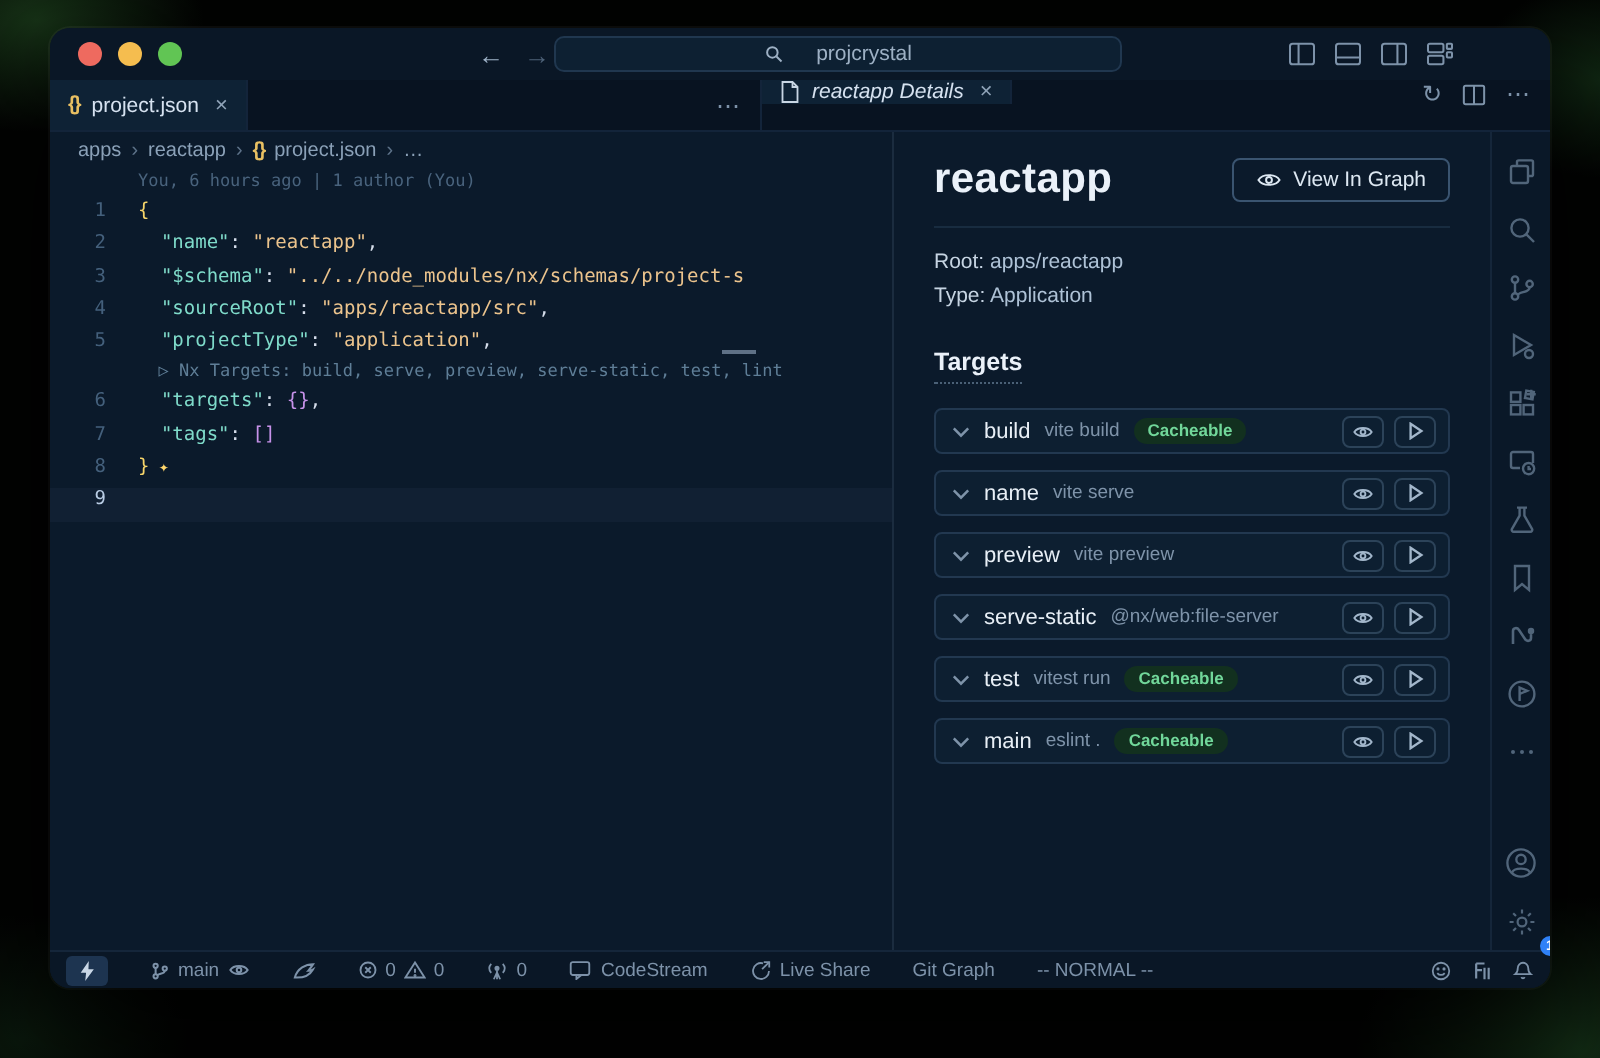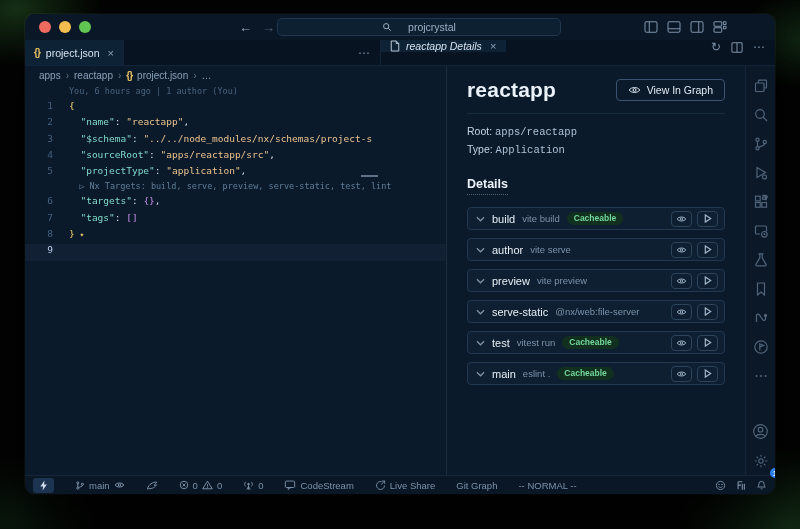--- a/index.html
+++ b/index.html
@@ -68,21 +68,21 @@
   .details { flex:1; background:#0b1a2b; padding:12px 20px 0 20px; overflow:hidden; }
   .d-titlerow { display:flex; align-items:center; justify-content:space-between; }
   .d-title { font-size:21px; font-weight:bold; color:#eaf1f9; letter-spacing:.2px; }
   .graph-btn {
     display:flex; align-items:center; gap:6px; padding:4px 11px;
     border:1px solid #3a5470; border-radius:4px; background:transparent;
     color:#dde8f2; font-size:10.5px; font-family:inherit;text-align:center;
   }
   .d-hr { border:none; border-top:1px solid #182c40; margin:11px 0 9px 0; }
   .d-meta { font-size:10.5px; line-height:17px; color:#c6d4e2; }
-  .d-meta .mono { font-family:Liberation Mono, monospace; color:#aec2d6; }
+  .d-meta .mono { font-family:Liberation Sans, sans-serif; color:#aec2d6; }
   .d-sechead { margin-top:15px; }
   .d-sechead span { display:inline-block; font-size:12.5px; font-weight:bold; color:#eaf1f9; border-bottom:1px dotted #4a6076; padding-bottom:3px; }
   .targets { margin-top:12px; display:flex; flex-direction:column; gap:8px; }
   .tcard {
     height:23px; border:1px solid #223850; border-radius:4px; background:#0d1f31;
     display:flex; align-items:center; gap:7px; padding:0 6px 0 8px;
   }
   .tcard .chev { color:#7e93a9; display:flex; }
   .tname { font-size:11px; font-weight:normal; color:#e8eff6; }
   .tcmd { font-size:9.5px; color:#7e93a9; }
@@ -230,21 +230,21 @@
               <circle cx="8" cy="6" r="1.8"></circle>
             </svg>
           <span>View In Graph</span>
         </button>
       </div>
       <hr class="d-hr">
       <div class="d-meta">
         <div><span>Root:</span> <span class="mono">apps/reactapp</span></div>
         <div><span>Type:</span> <span class="mono">Application</span></div>
       </div>
-      <div class="d-sechead"><span>Details</span></div>
+      <div class="d-sechead"><span>Targets</span></div>
 
       <div class="targets">
 
         <div class="tcard">
           <span class="chev">
               <svg width="9" height="6" viewBox="0 0 10 6" fill="none" stroke="currentColor" stroke-width="1.4">
                 <path d="M1 1 L5 5 L9 1"></path>
               </svg>
             </span>
           <span class="tname">build</span>
@@ -265,21 +265,21 @@
               </button>
           </span>
         </div>
 
         <div class="tcard">
           <span class="chev">
               <svg width="9" height="6" viewBox="0 0 10 6" fill="none" stroke="currentColor" stroke-width="1.4">
                 <path d="M1 1 L5 5 L9 1"></path>
               </svg>
             </span>
-          <span class="tname">author</span>
+          <span class="tname">name</span>
           <span class="tcmd">vite serve</span>
           <span class="spacer"></span>
           <span class="btnpair">
             <button class="minibtn">
                 <svg width="11" height="8" viewBox="0 0 16 12" fill="none" stroke="currentColor" stroke-width="1.4">
                   <path d="M1.5 6 C4 2, 12 2, 14.5 6 C12 10, 4 10, 1.5 6 Z"></path>
                   <circle cx="8" cy="6" r="1.8"></circle>
                 </svg>
               </button>
             <button class="minibtn">

